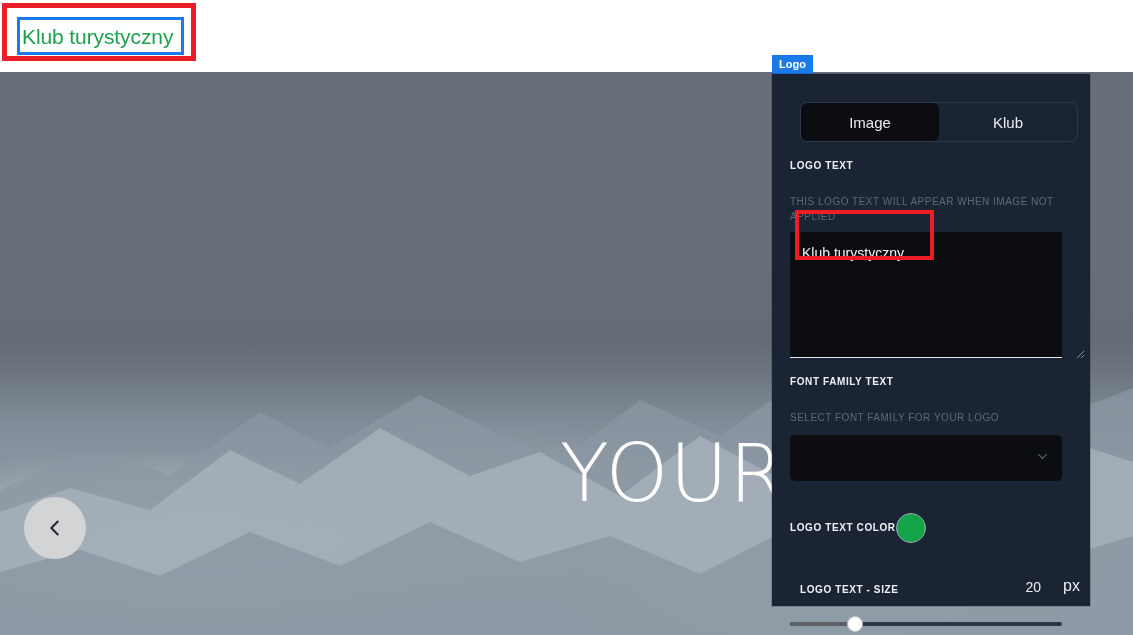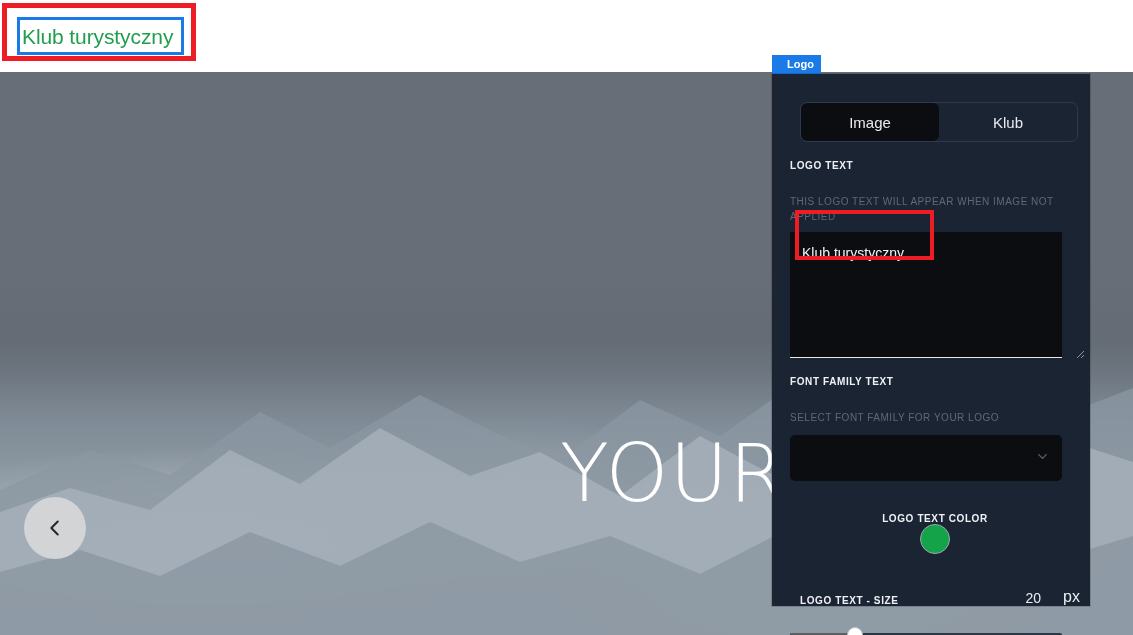--- a/index.html
+++ b/index.html
@@ -69,21 +69,21 @@
   .panel {
     position: absolute; left: 772px; top: 74px;
     width: 318px; height: 532px;
     background: #1b2433;
     box-shadow: 0 0 0 1px rgba(0,0,0,.15);
   }
   .panel-badge {
     position: absolute; left: 772px; top: 55px;
     background: #1a7ae8; color: #ffffff;
     font-size: 11px; font-weight: bold; line-height: 1;
-    padding: 4px 7px 5px 15px;
+    padding: 4px 7px 5px 7px;
   }
   .panel-inner { padding: 28px 2px 0 18px; }
 
   .tabs {
     display: flex; border: 1px solid #2d3a4d; border-radius: 7px;
     overflow: hidden; background: #1b2433; height: 40px;
     margin: 0 10px 0 10px;
   }
   .tab {
     flex: 1; display: flex; align-items: center; justify-content: center;
@@ -125,22 +125,22 @@
     background: #0b0d10; border: none; border-radius: 5px;
     color: #d7dde4; font-size: 14px; padding: 0 38px 0 13px;
     display: flex; align-items: center; cursor: pointer;
   }
   .select-chevron {
     position: absolute; right: 12px; top: 50%; transform: translateY(-50%);
     pointer-events: none;
   }
 
   .color-row {
-    display: flex; align-items: center; justify-content: space-between;
-    margin-top: 32px; padding-right: 8px; flex-direction: column;
+    display: flex; align-items: center; 
+    margin-top: 32px; padding-right: 8px;
   }
   .color-swatch {
     width: 30px; height: 30px; border-radius: 50%;
     background: #15a34a; border: 1px solid #9aa6b2; cursor: pointer;
   }
 
   .size-row {
     display: flex; align-items: flex-end; margin-top: 34px;
     padding: 0 8px 0 10px;
   }

